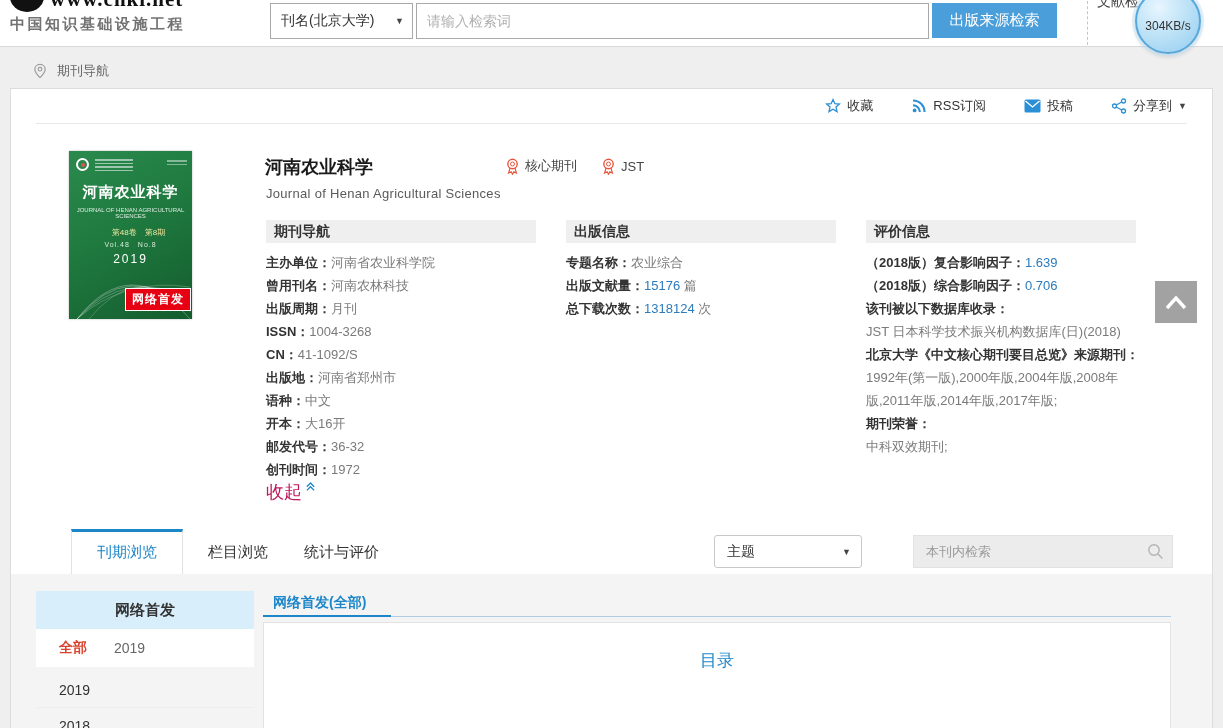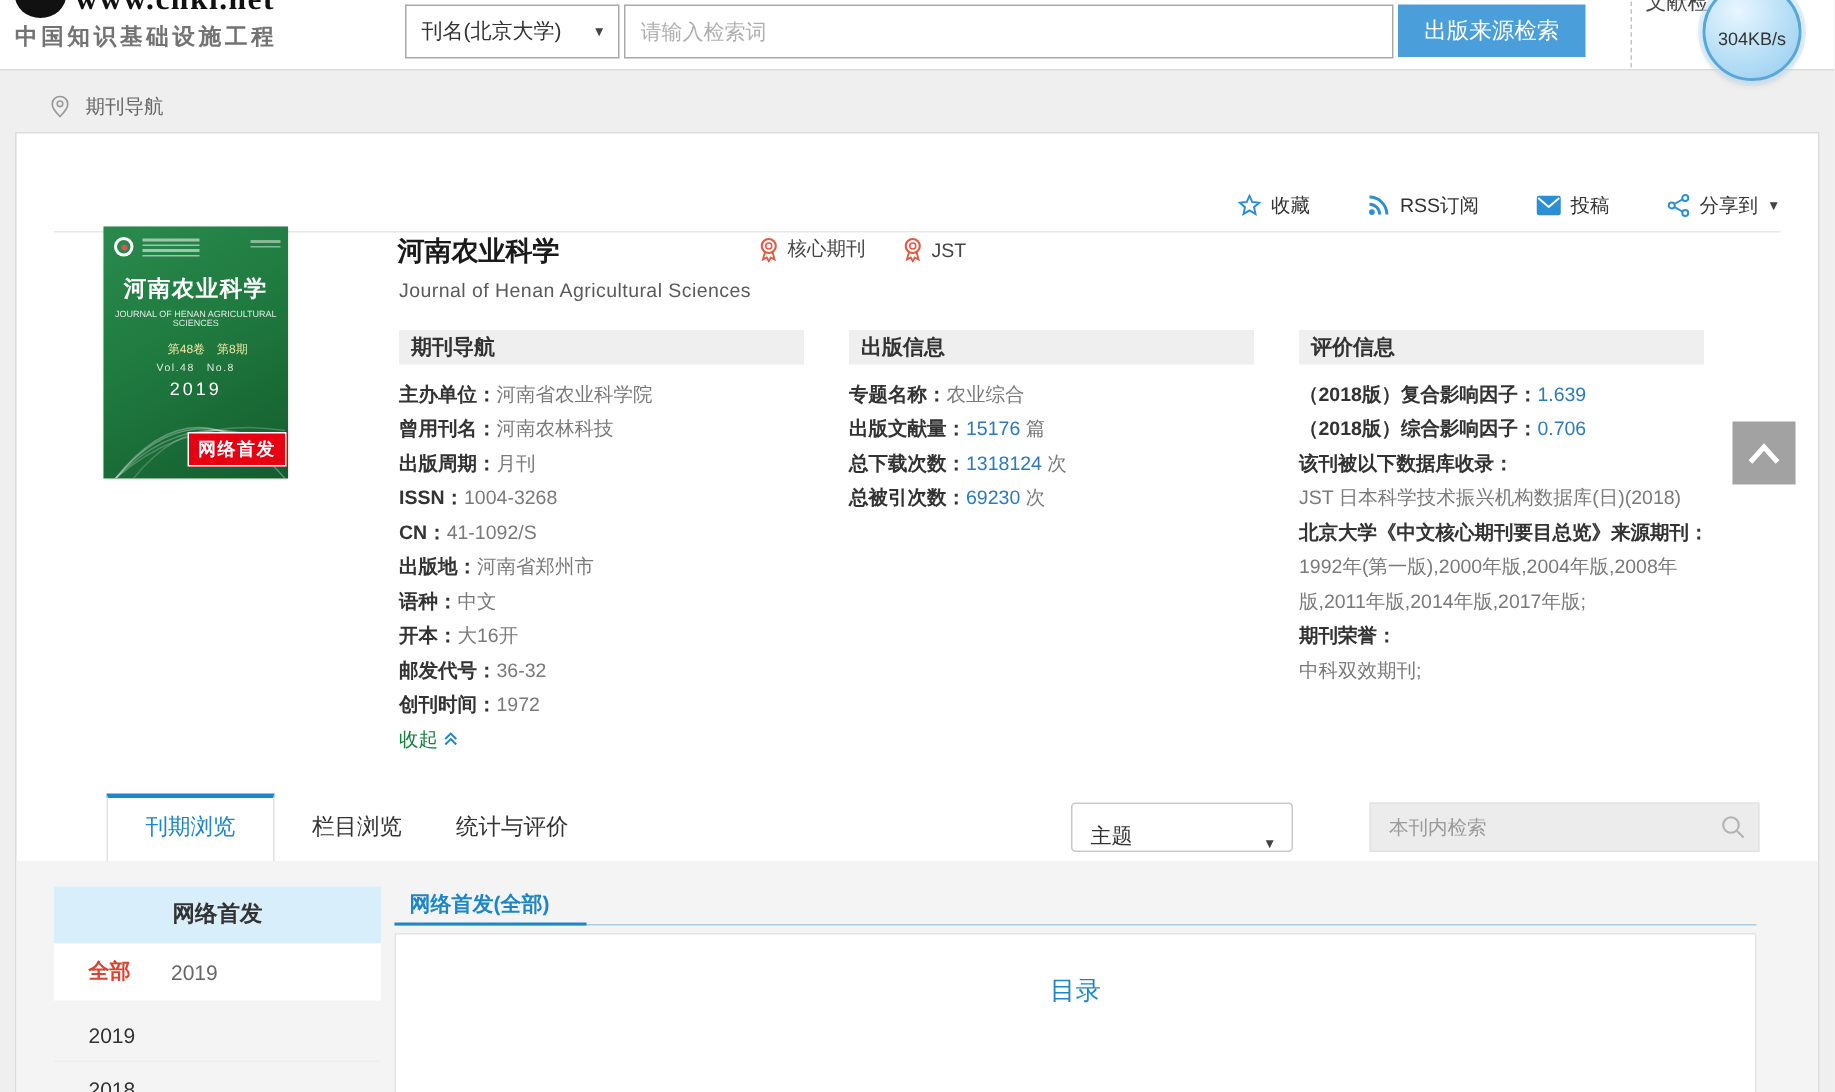--- a/index.html
+++ b/index.html
@@ -43,21 +43,21 @@
   
   .breadcrumb { position:absolute; left:32px; top:62px; display:flex; align-items:center; gap:9px; }
   .breadcrumb .bc-label { font-size:13px; color:#666; cursor:pointer; }
 
   
   .card { position:absolute; left:10px; top:88px; width:1203px; height:642px;
     background:#fff; border:1px solid #dcdcdc; border-bottom:none; }
 
   .toolbar { position:absolute; left:25px; right:25px; top:0; height:35px;
     display:flex; justify-content:flex-end; align-items:center; gap:38px;
-    border-bottom:1px solid #e8e8e8;margin-top:31px; }
+    border-bottom:1px solid #e8e8e8; }
   .tool-item { display:flex; align-items:center; gap:6px; cursor:pointer; }
   .tool-item span.lbl { font-size:13px; color:#333; }
 
   
   .cover { position:absolute; left:58px; top:62px; width:123px; height:168px;
     background:linear-gradient(150deg,#2a8a4d 0%, #1f7a3f 45%, #145c2e 100%);
     overflow:hidden; box-shadow:0 0 2px rgba(0,0,0,.3); }
   .cov-emblem { position:absolute; left:7px; top:7px; width:13px; height:13px;
     border:2px solid #fff; border-radius:50%; }
   .cov-emblem::after { content:""; position:absolute; left:2.5px; top:2.5px; width:4px;
@@ -91,40 +91,40 @@
   
   .info-col { position:absolute; top:131px; width:278px; }
   .info-col .col-hd { width:270px; height:23px; line-height:23px; background:#efefef;
     font-size:14px; font-weight:bold; color:#333; padding-left:8px; }
   .info-rows { margin-top:8px; }
   .irow { line-height:23px; font-size:13px; }
   .irow .lab { color:#333; font-weight:bold; }
   .irow .val { color:#7a7a7a; }
   .irow .val-blue { color:#2b7bbd; }
   .irow .unit { color:#7a7a7a; }
-  .collapse-link { display:inline-flex; align-items:center; gap:3px; color:#15803d;
-    font-size:13px; line-height:23px; cursor:pointer; }
+  .collapse-link { display:inline-flex; gap:3px; color:#be185d;
+    font-size:18px; line-height:23px; cursor:pointer; }
 
   .backtop { position:absolute; left:1155px; top:281px; width:42px; height:42px;
     background:#a2a2a2; display:flex; align-items:center; justify-content:center;
     cursor:pointer; z-index:40; }
 
   
   .tabsbar { position:absolute; left:0; top:440px; width:100%; height:45px; }
   .tab-active { position:absolute; left:60px; top:0; width:112px; height:45px;
     background:#fff; border:1px solid #e2e2e2; border-top:3px solid #1d86c8;
     border-bottom:none; text-align:center; line-height:40px; font-size:15px;
     color:#1d86c8; cursor:pointer; }
   .tab-plain { position:absolute; top:0; height:45px; line-height:45px;
     font-size:15px; color:#333; cursor:pointer; }
   .tab-2 { left:197px; }
   .tab-3 { left:293px; }
   .flt-select { position:absolute; left:703px; top:6px; width:148px; height:33px;
     border:1px solid #c9c9c9; border-radius:3px; background:#fff; display:flex;
-    align-items:flex-end; padding:0 10px 0 12px; cursor:pointer; }
+    align-items:center; padding:0 10px 0 12px; cursor:pointer; }
   .flt-select .sel-text { flex:1; font-size:14px; color:#333; }
   .flt-search { position:absolute; left:858px; top:6px; width:304px; height:33px;padding-left:44px; }
   .flt-search input { width:100%; height:100%; background:#ececec; border:1px solid #e2e2e2;
     font-size:13px; padding:0 32px 0 12px; color:#333; font-family:inherit; outline:none; }
   .flt-search input::placeholder { color:#9a9a9a; }
   .flt-search .mag { position:absolute; right:9px; top:8px; }
 
   
   .lower { position:absolute; left:0; right:0; top:485px; height:400px; background:#f4f4f4; }
   .side { position:absolute; left:25px; top:17px; width:218px; }
@@ -294,21 +294,20 @@
       </div>
     </div>
   </div>
 
   <div class="info-col" style="left:555px;">
     <div class="col-hd">出版信息</div>
     <div class="info-rows">
       <div class="irow"><span class="lab">专题名称：</span><span class="val">农业综合</span></div>
       <div class="irow"><span class="lab">出版文献量：</span><span class="val-blue">15176</span><span class="unit"> 篇</span></div>
       <div class="irow"><span class="lab">总下载次数：</span><span class="val-blue">1318124</span><span class="unit"> 次</span></div>
-      <div class="irow"><span class="lab">总被引次数：</span><span class="val-blue">69230</span><span class="unit"> 次</span></div>
     </div>
   </div>
 
   <div class="info-col" style="left:855px;">
     <div class="col-hd">评价信息</div>
     <div class="info-rows">
       <div class="irow"><span class="lab">（2018版）复合影响因子：</span><span class="val-blue">1.639</span></div>
       <div class="irow"><span class="lab">（2018版）综合影响因子：</span><span class="val-blue">0.706</span></div>
       <div class="irow"><span class="lab">该刊被以下数据库收录：</span></div>
       <div class="irow"><span class="val">JST 日本科学技术振兴机构数据库(日)(2018)</span></div>

